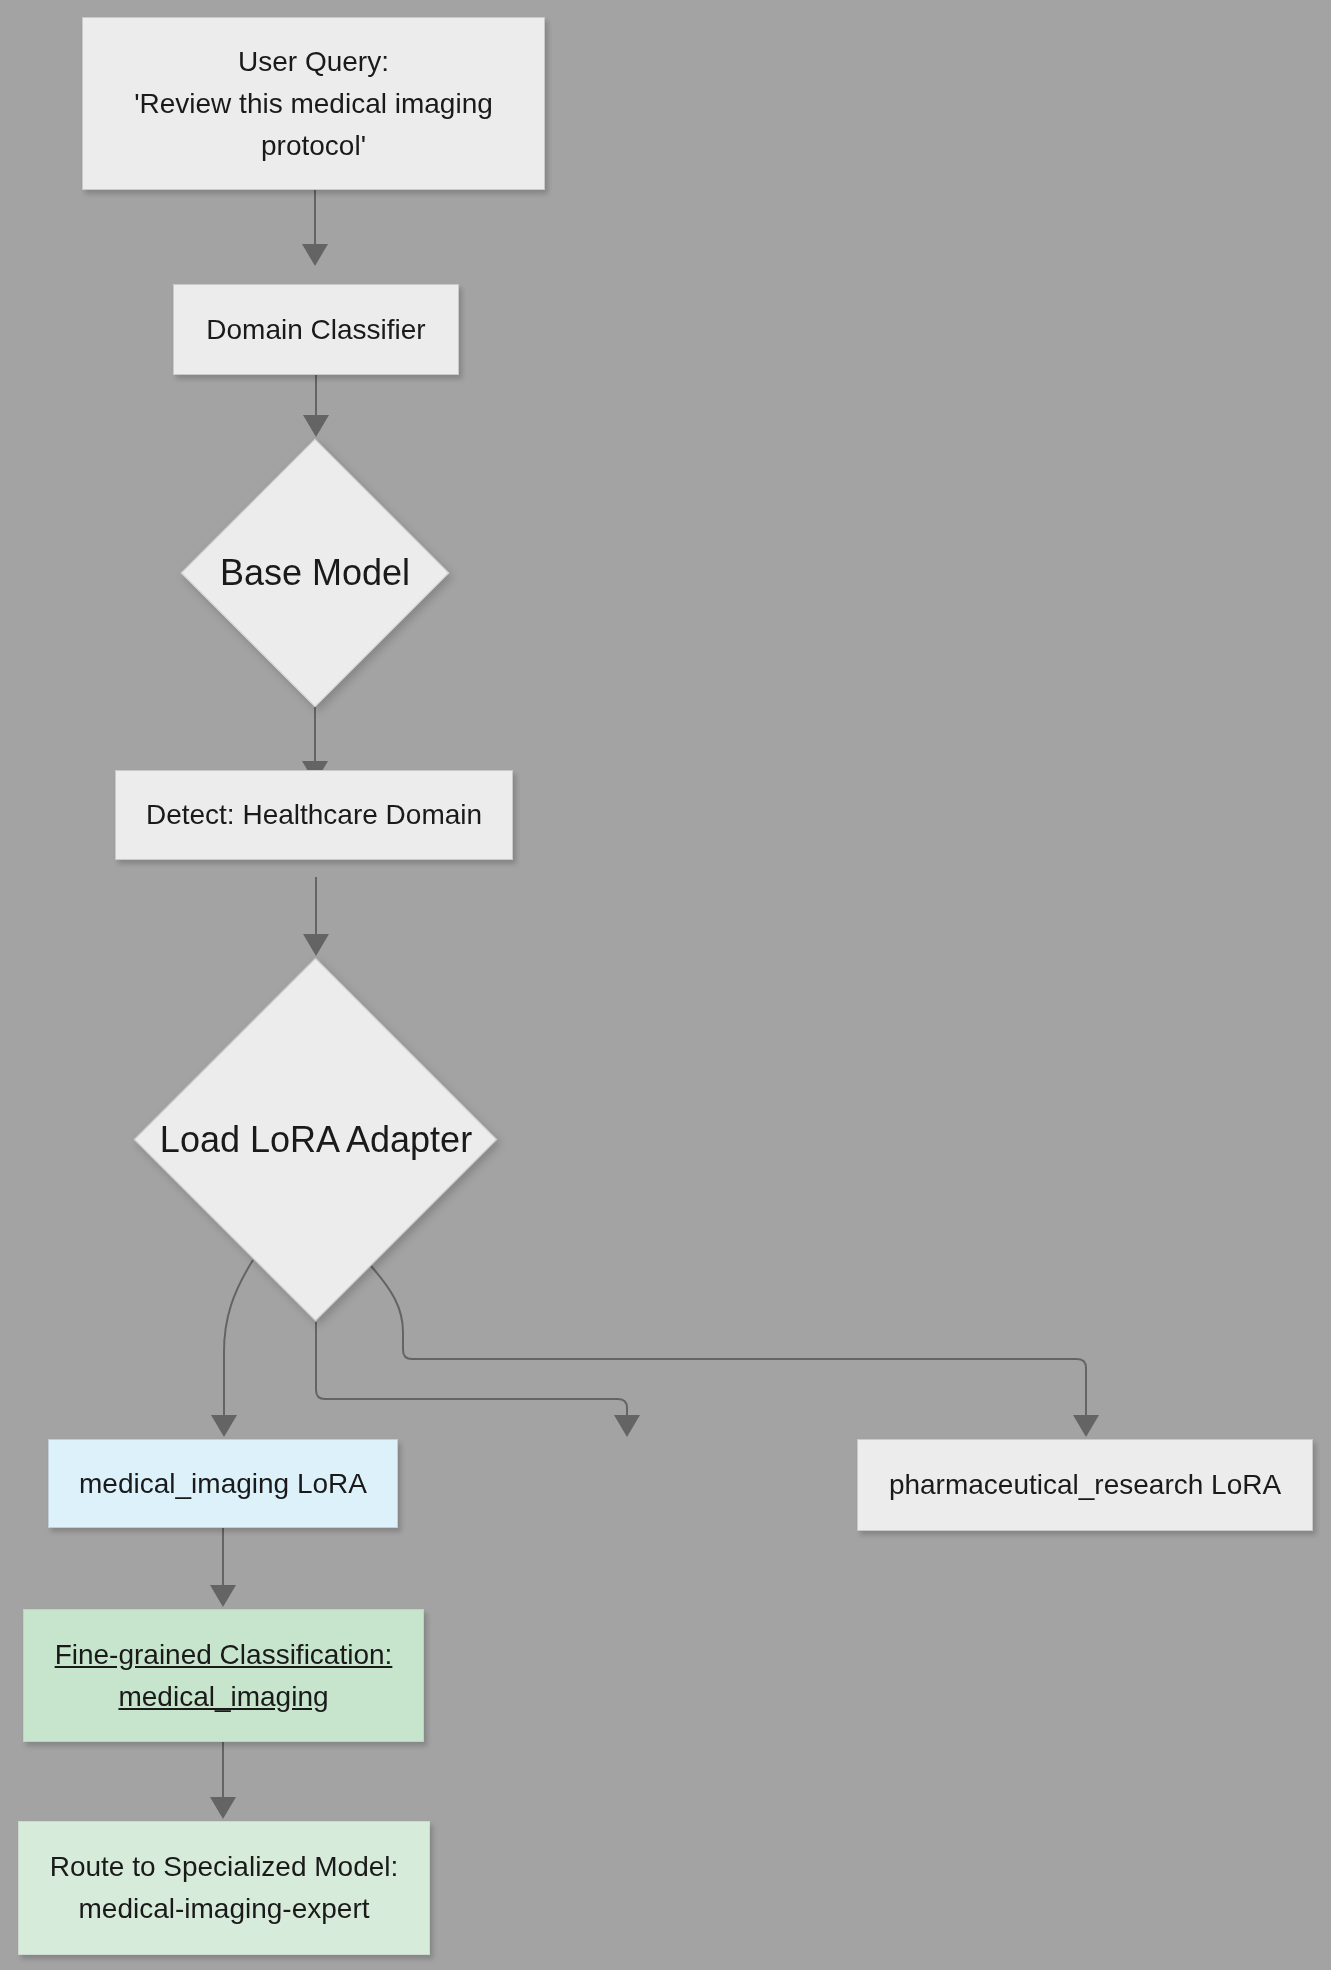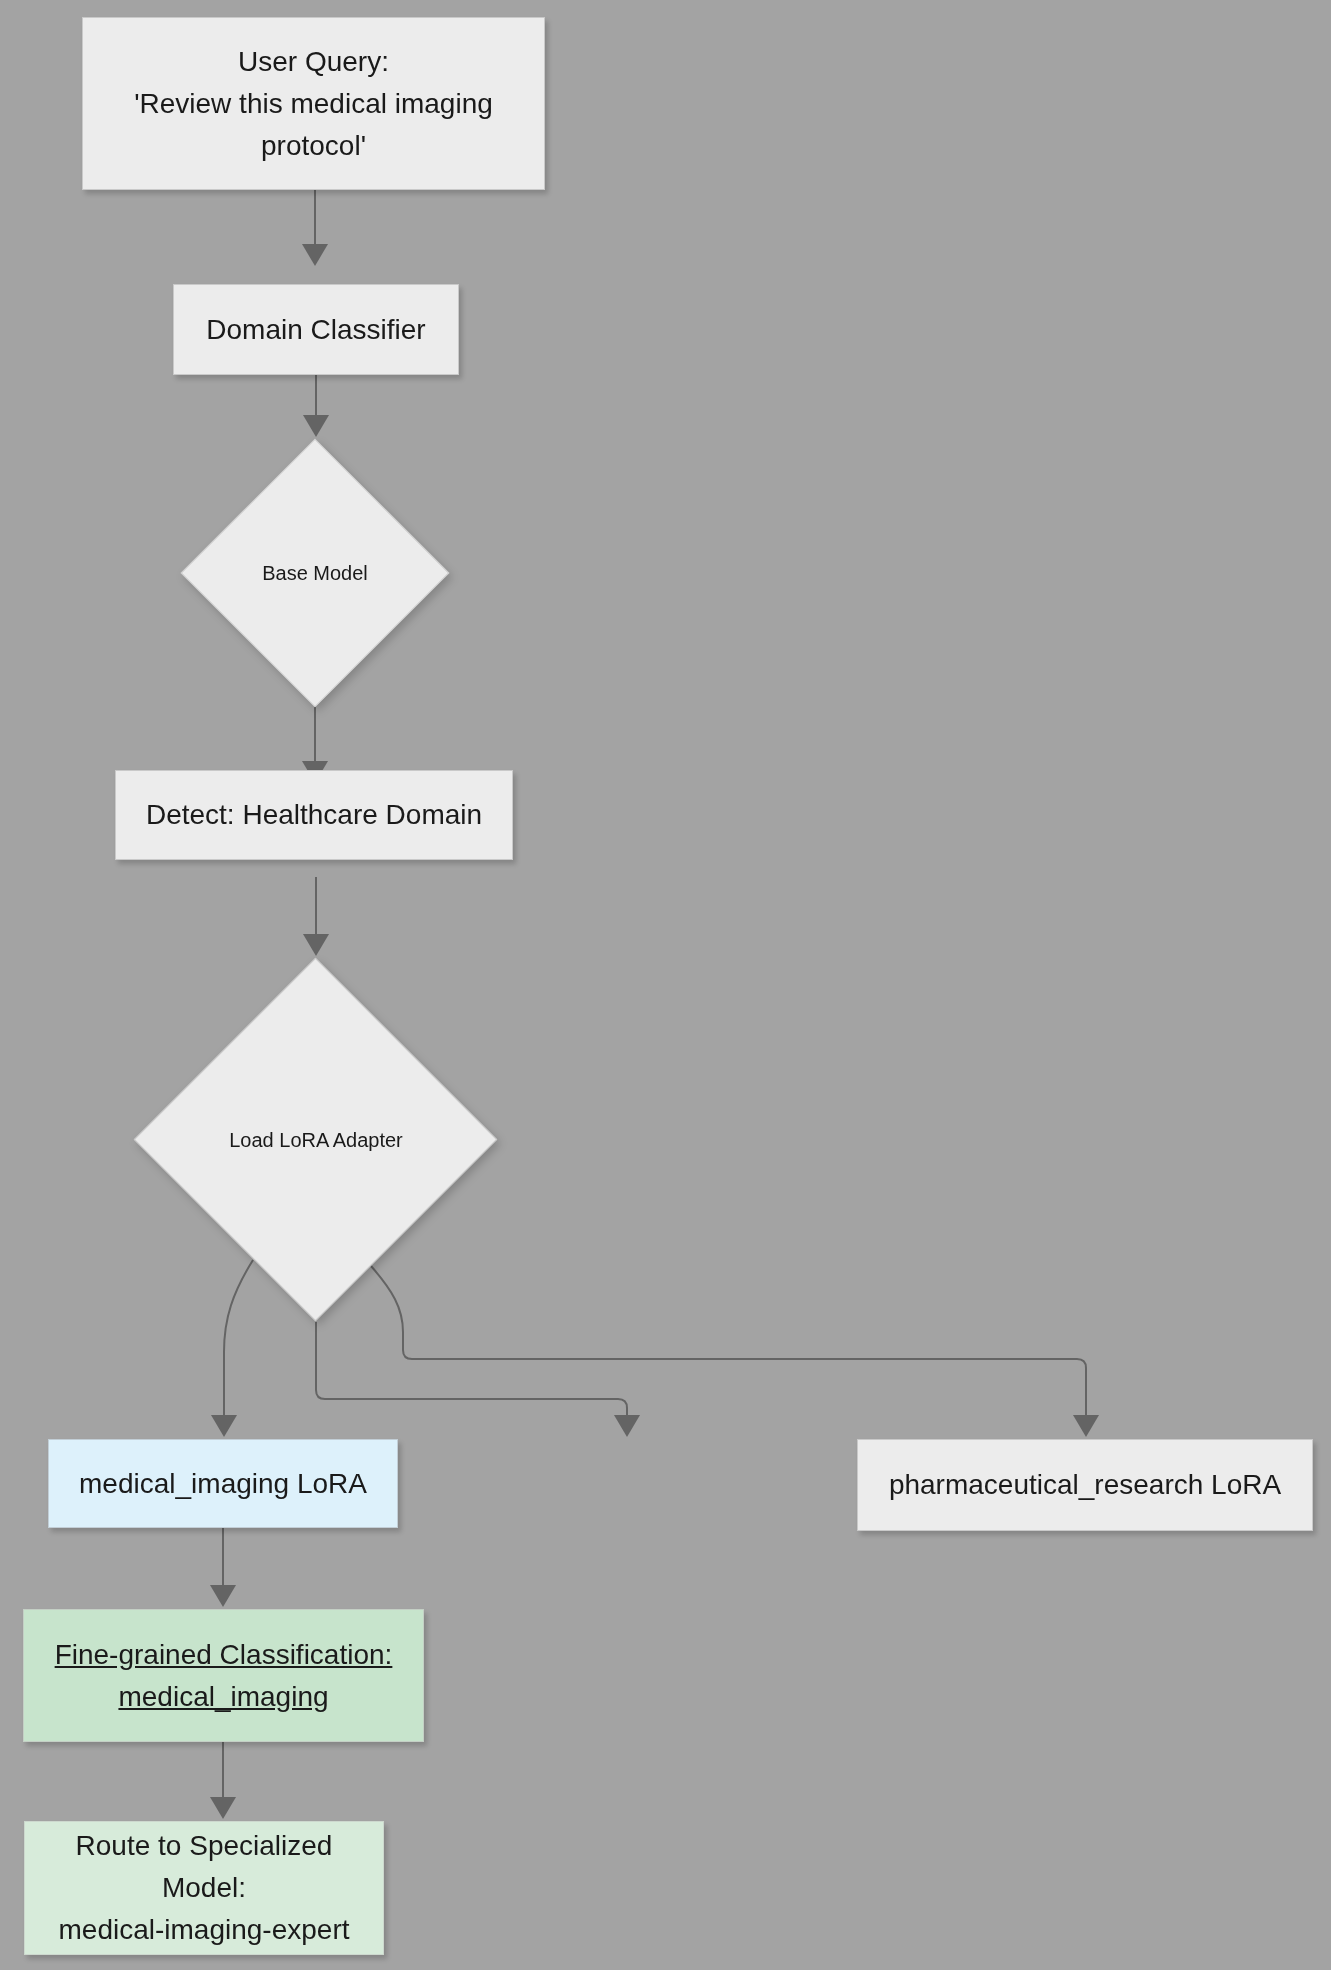--- a/index.html
+++ b/index.html
@@ -50,21 +50,21 @@
     width:100%;height:100%;
     box-sizing:border-box;
     background:var(--node-fill);
     border:1.5px solid var(--node-border);
     transform:rotate(45deg);
   }
   .diamond-label{
     position:absolute;
     display:flex;align-items:center;justify-content:center;
     text-align:right;
-    font-size:20px;line-height:42px;
+    font-size:36px;line-height:42px;
   }
 </style>
 </head>
 <body>
 
 <div class="canvas">
 
   <svg class="edges" viewBox="0 0 1331 1970" xmlns="http://www.w3.org/2000/svg">
     <g>
       <path d="M315,190 L315,244"></path>
@@ -142,20 +142,20 @@
     <span>pharmaceutical_research LoRA</span>
   </div>
 
   <div class="node green" style="left:23px;top:1609px;width:401px;height:133px">
     <div class="label">
       <span class="ln">Fine-grained Classification:</span>
       <span class="ln">medical_imaging</span>
     </div>
   </div>
 
-  <div class="node green-light" style="left:24px;top:1821px;width:360px;height:134px">
+  <div class="node green-light" style="left:18px;top:1821px;width:412px;height:134px">
     <div class="label">
       <span class="ln">Route to Specialized Model:</span>
       <span class="ln">medical-imaging-expert</span>
     </div>
   </div>
 
 </div>
 
 </body></html>

